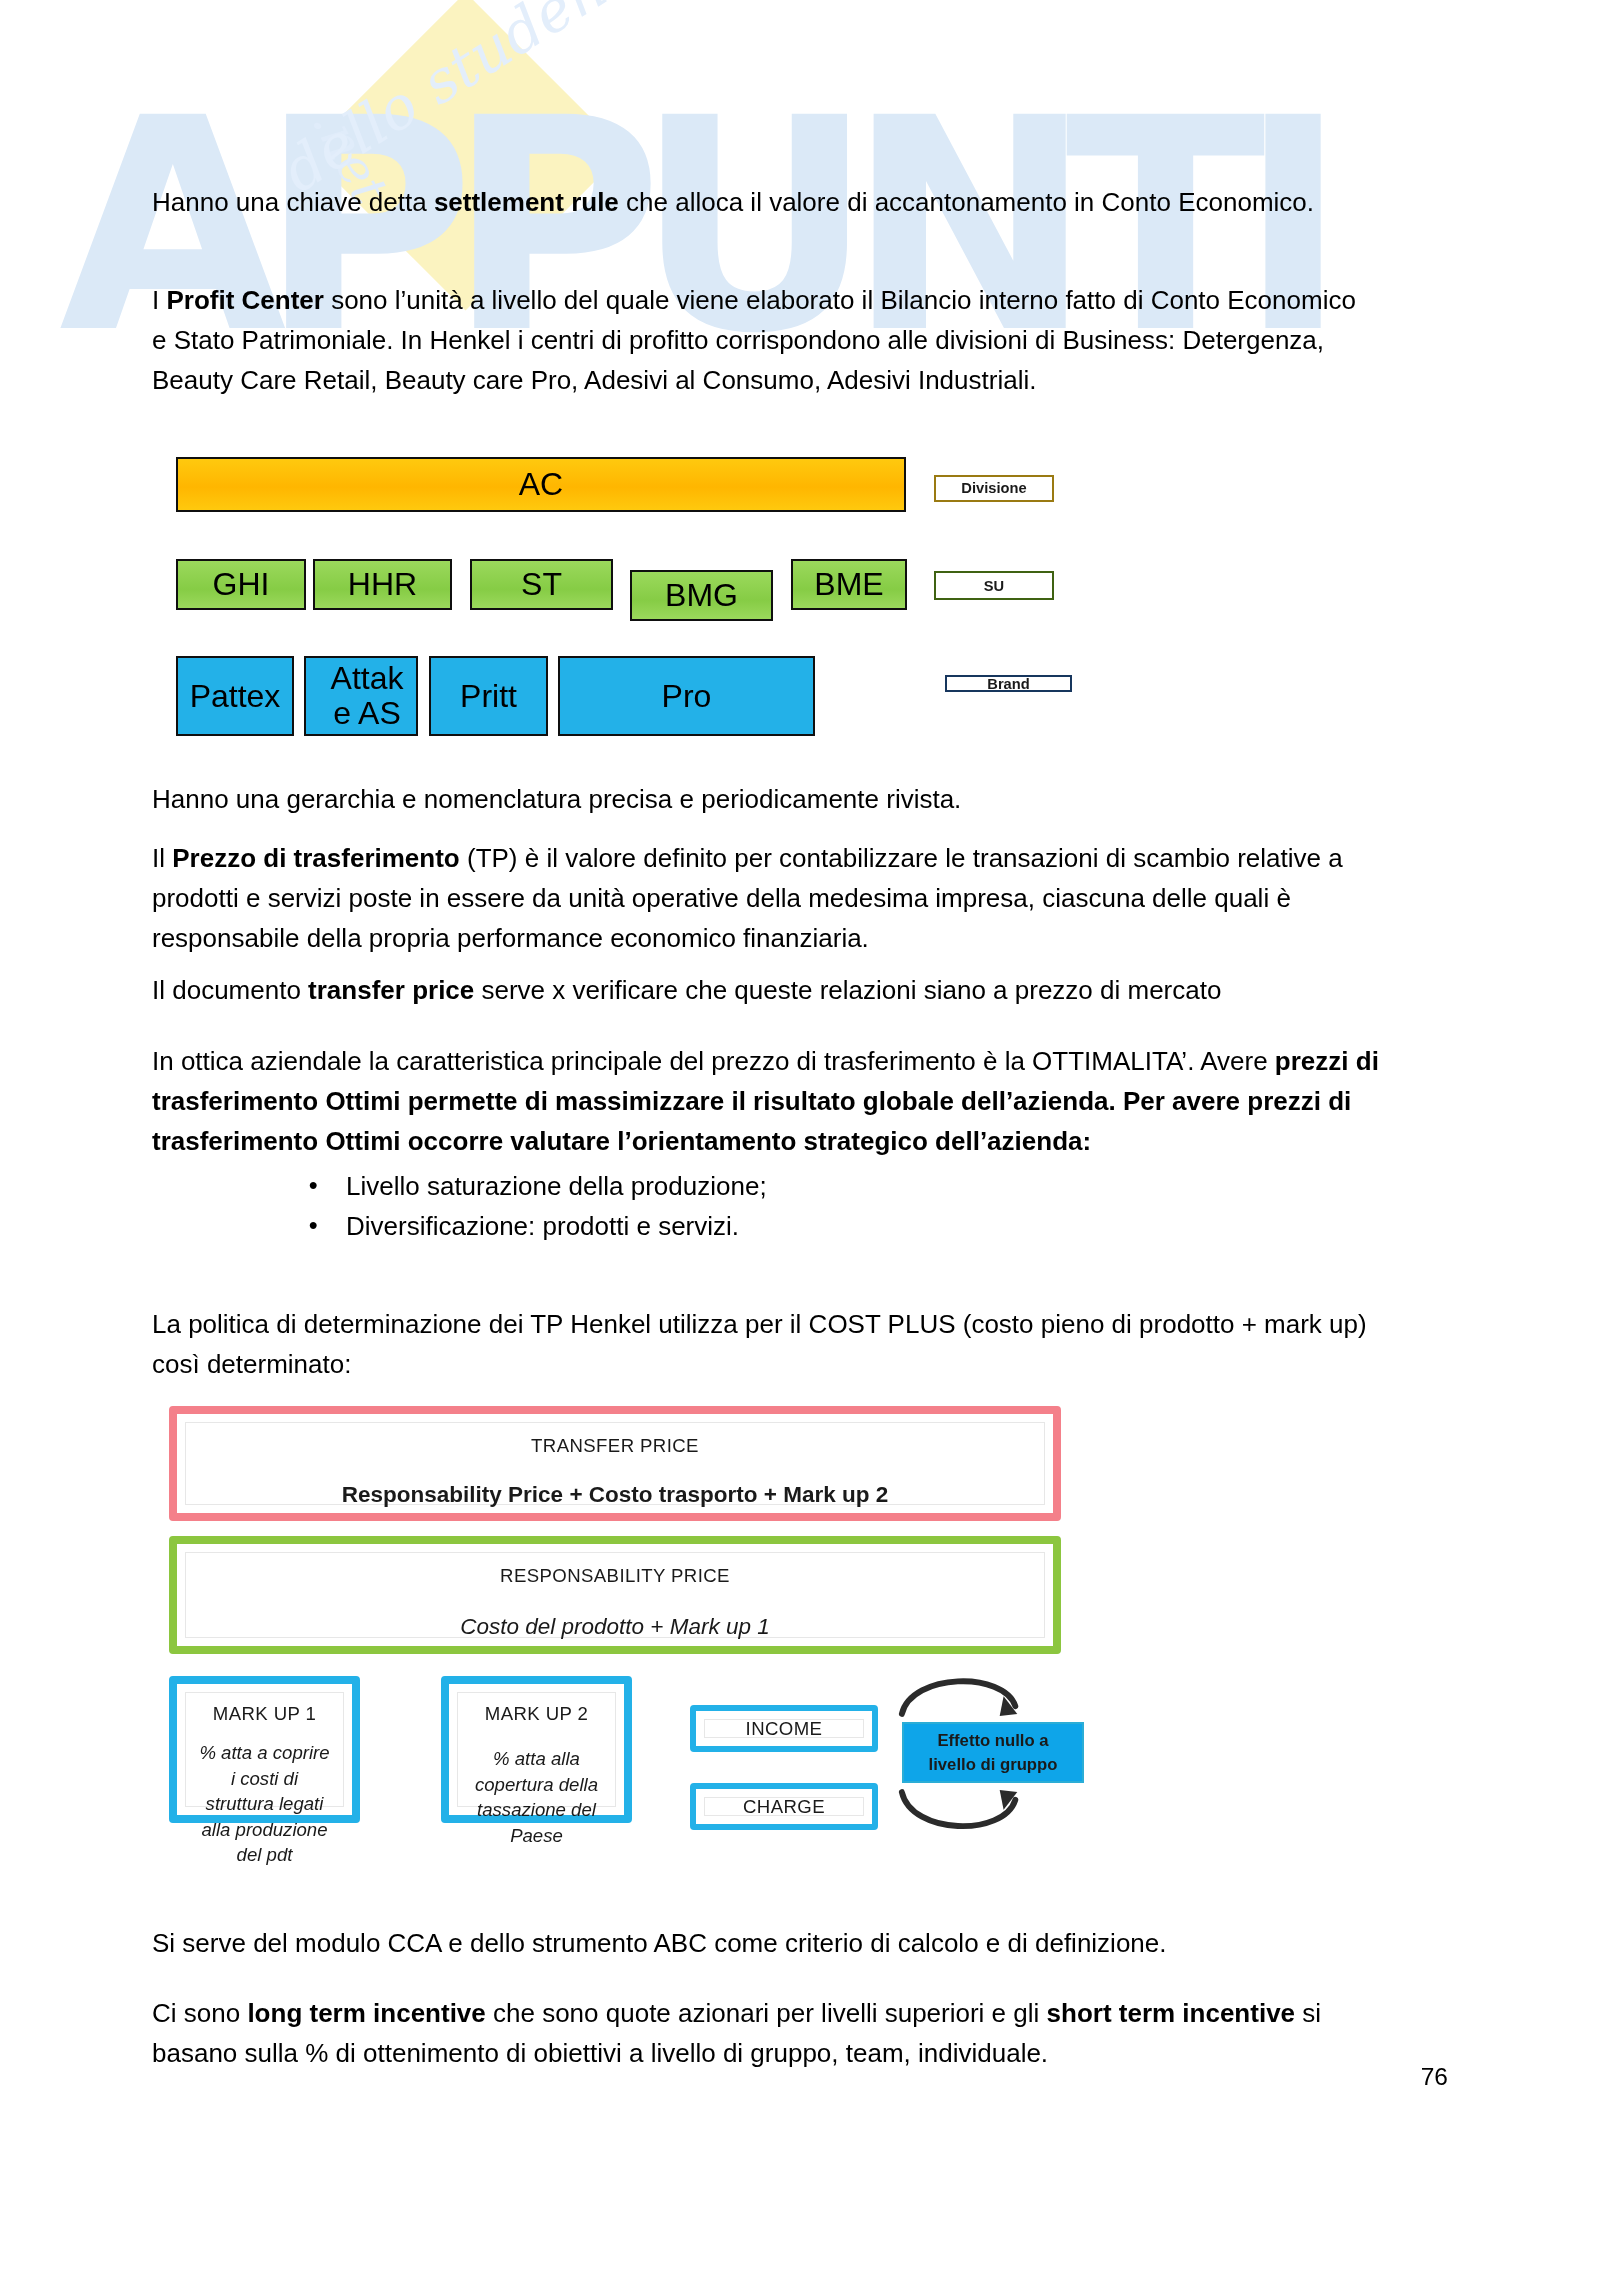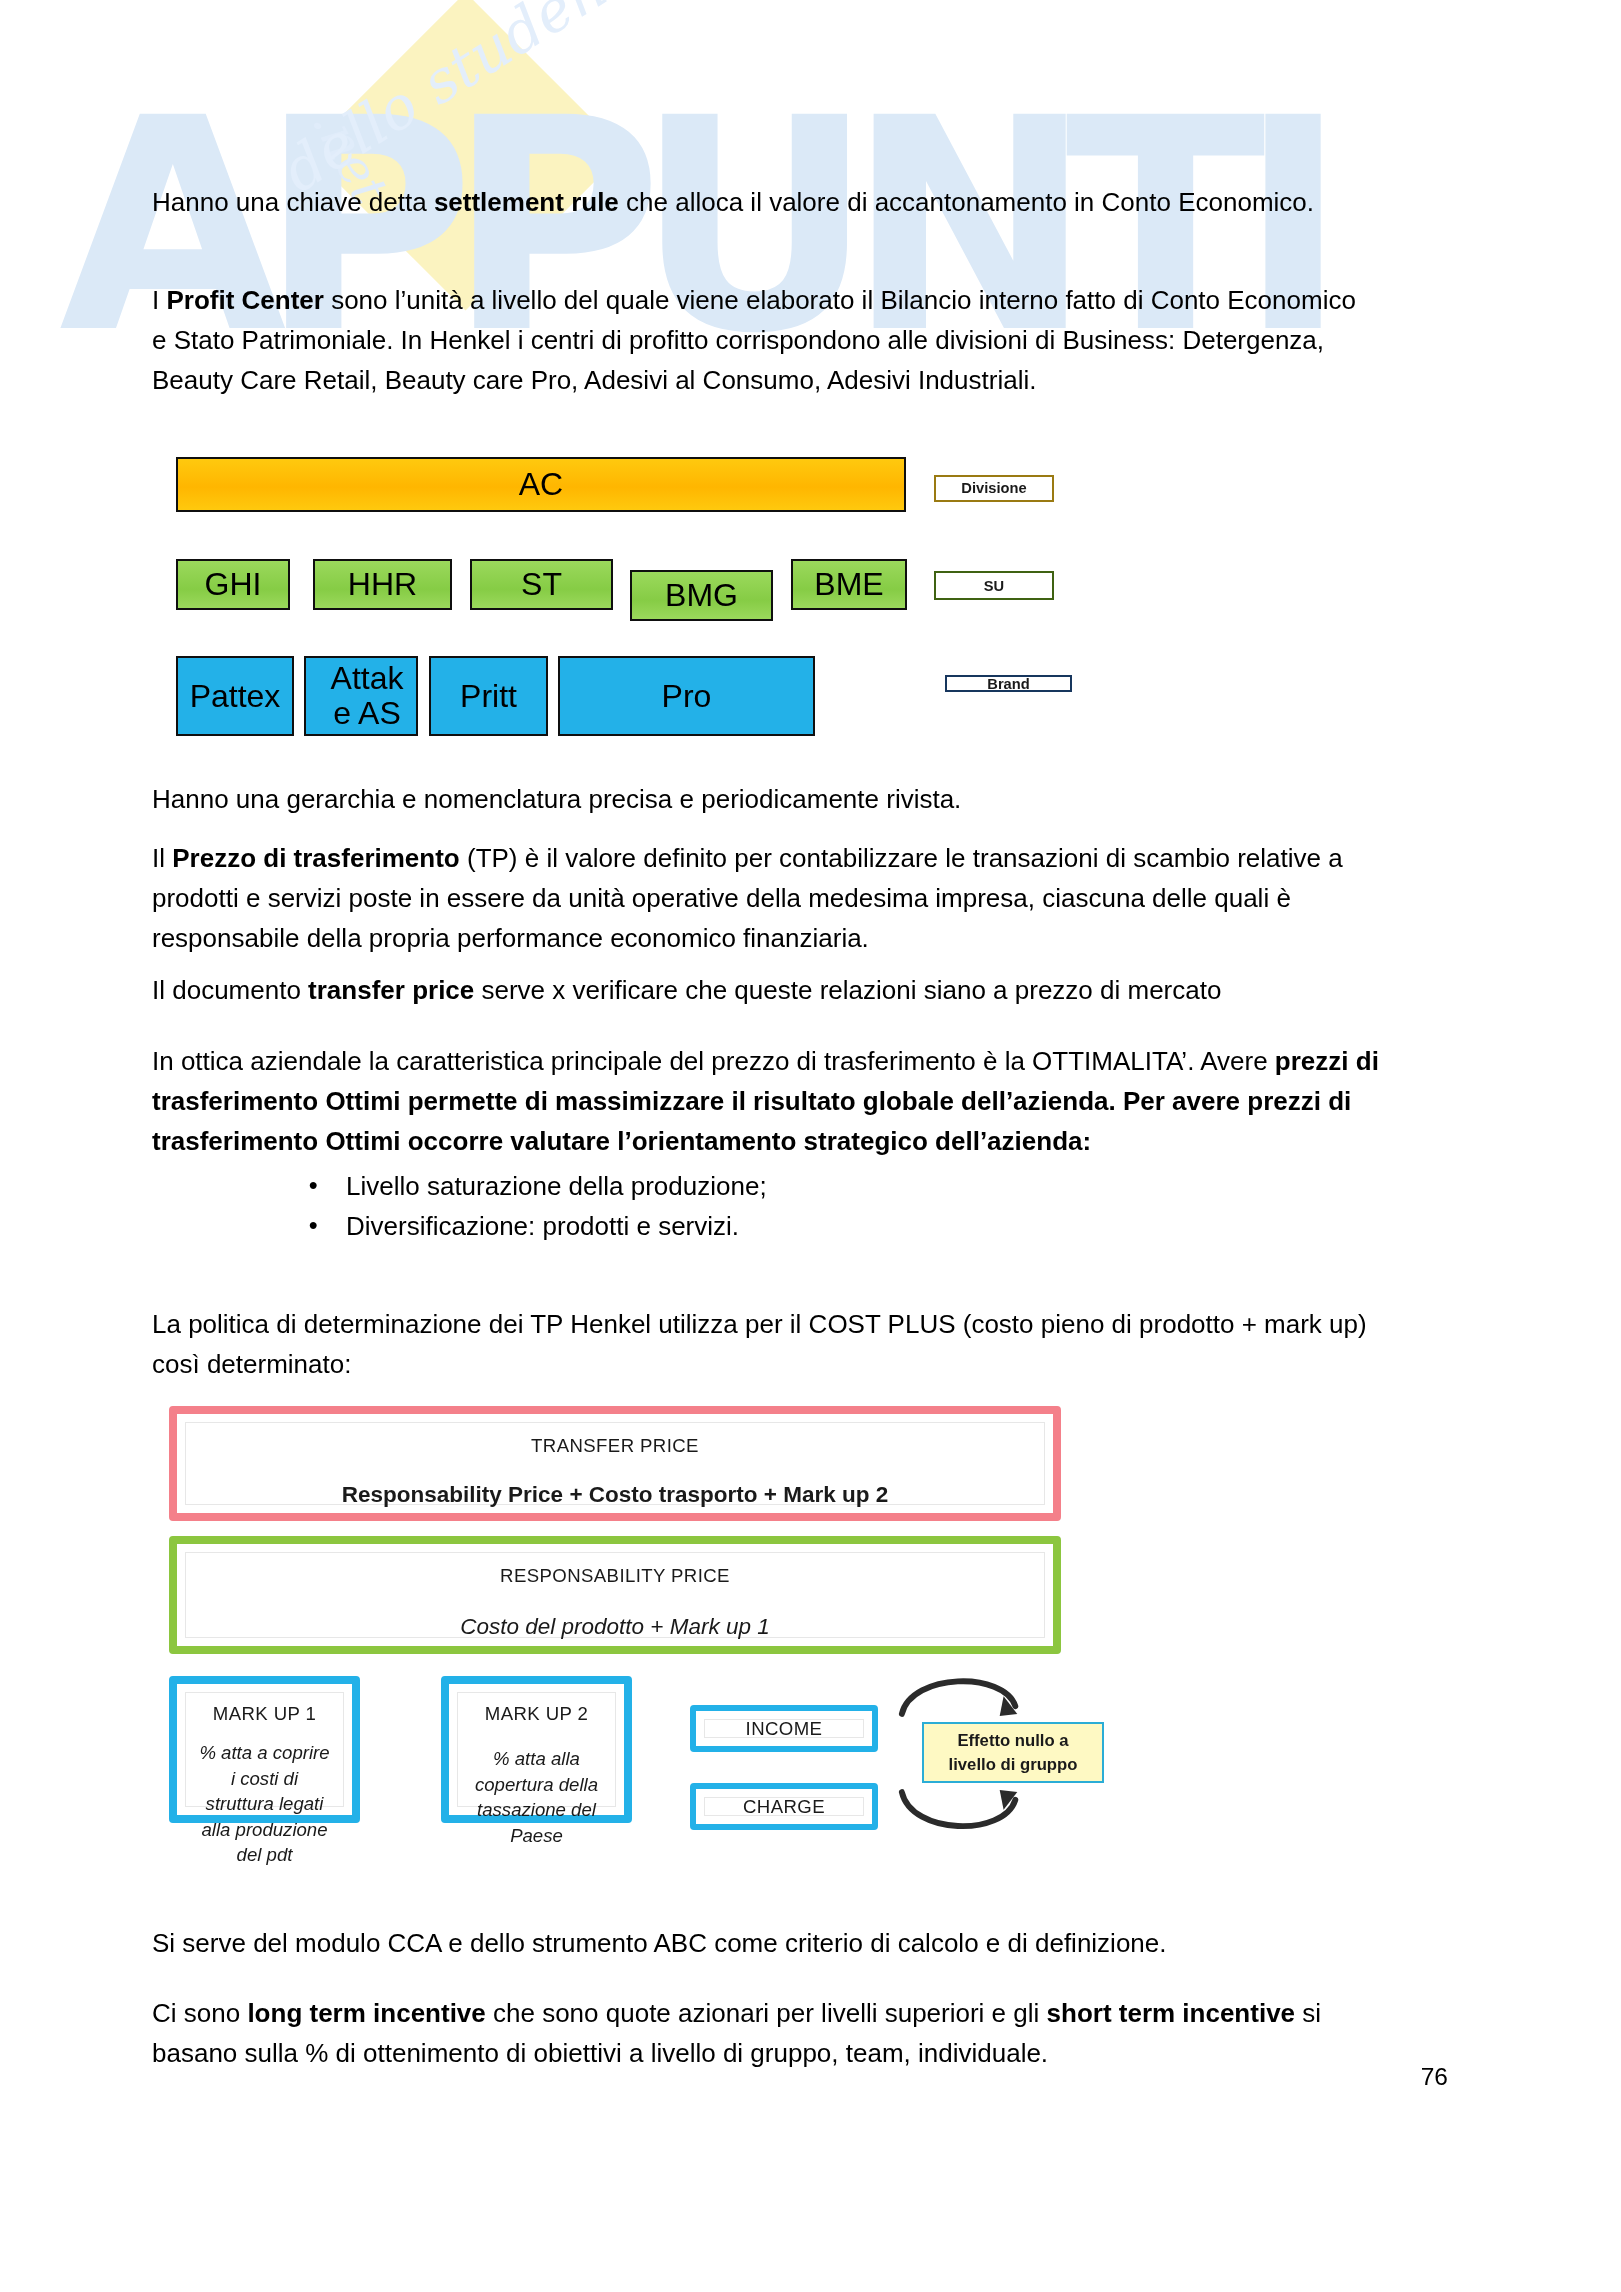--- a/index.html
+++ b/index.html
@@ -201,31 +201,30 @@
   }
   .b-pink  { border: 8.8px solid #F4808A; }
   .b-green { border: 8.8px solid #8CC63F; }
   .b-blue  { border: 8.8px solid #23B1E8; }
   .b-blue-thin { border: 6.9px solid #23B1E8; }
 
   .effect-box {
     position: absolute;
     box-sizing: border-box;
     border: 2px solid #2badd6;
-    background: #fef9c3;
+    background: #0ea5e9;
     display: flex;
     align-items: center;
     justify-content: center;
     text-align: center;
     font-size: 16.7px;
     font-weight: bold;
     line-height: 23.5px;
     color: #1a1a1a;
     padding: 0 12px;
-    margin-left: 20px;
   }
   .arrow-svg { position: absolute; }
 </style>
 </head>
 <body>
 
 <div class="page">
 
   <div class="watermark">
     <div class="wm-diamond"></div>
@@ -243,21 +242,21 @@
     <div class="para" style="left:152px; top:280px; width:1210px;">
       <span>I </span><b>Profit Center</b><span> sono l’unità a livello del quale viene elaborato il Bilancio interno fatto di Conto Economico e Stato Patrimoniale. In Henkel i centri di profitto corrispondono alle divisioni di Business: Detergenza, Beauty Care Retail, Beauty care Pro, Adesivi al Consumo, Adesivi Industriali.</span>
     </div>
 
     <div class="diagram1">
 
       <div class="dbox orange" style="left:0px; top:0px; width:730px; height:55px;">
         <span>AC</span>
       </div>
 
-      <div class="dbox green" style="left:0px; top:102px; width:114px; height:51px;">
+      <div class="dbox green" style="left:0px; top:102px; width:130px; height:51px;">
         <span>GHI</span>
       </div>
       <div class="dbox green" style="left:137px; top:102px; width:139px; height:51px;">
         <span>HHR</span>
       </div>
       <div class="dbox green" style="left:294px; top:102px; width:143px; height:51px;">
         <span>ST</span>
       </div>
       <div class="dbox green" style="left:454px; top:102px; width:143px; height:51px;margin-top:11px;">
         <span>BMG</span>

